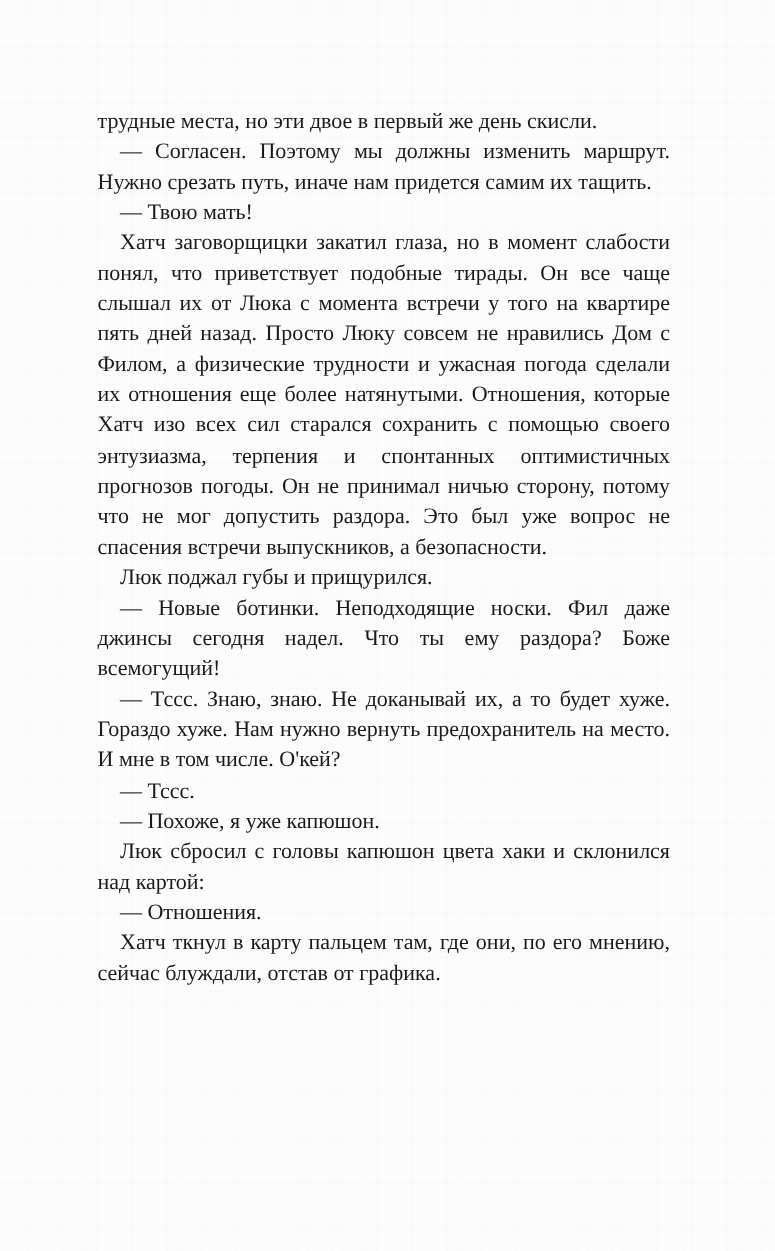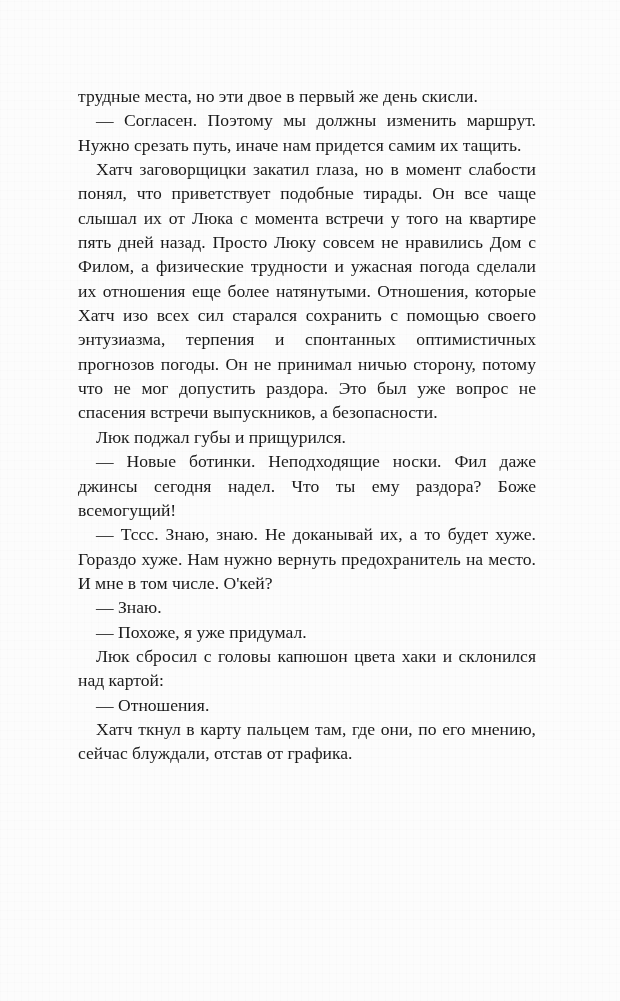--- a/index.html
+++ b/index.html
@@ -107,32 +107,33 @@
 <body style="background: rgb(252, 252, 252); color: rgb(26, 26, 26);">
 
 <div class="page">
 
   <div class="text-column">
 
     <p class="para no-indent">трудные места, но эти двое в первый же день скисли.</p>
 
     <p class="para indent">— Согласен. Поэтому мы должны изменить маршрут. Нужно срезать путь, иначе нам придется самим их тащить.</p>
 
+    <p class="para indent">— Твою мать!</p>
 
     <p class="para indent">Хатч заговорщицки закатил глаза, но в момент слабости понял, что приветствует подобные тирады. Он все чаще слышал их от Люка с момента встречи у того на квартире пять дней назад. Просто Люку совсем не нравились Дом с Филом, а физические трудности и ужасная погода сделали их отношения еще более натянутыми. Отношения, которые Хатч изо всех сил старался сохранить с помощью своего энтузиазма, терпения и спонтанных оптимистичных прогнозов погоды. Он не принимал ничью сторону, потому что не мог допустить раздора. Это был уже вопрос не спасения встречи выпускников, а безопасности.</p>
 
     <p class="para indent">Люк поджал губы и прищурился.</p>
 
     <p class="para indent">— Новые ботинки. Неподходящие носки. Фил даже джинсы сегодня надел. Что ты ему раздора? Боже всемогущий!</p>
 
     <p class="para indent">— Тссс. Знаю, знаю. Не доканывай их, а то будет хуже. Гораздо хуже. Нам нужно вернуть предохранитель на место. И мне в том числе. О'кей?</p>
 
-    <p class="para indent">— Знаю.</p>
+    <p class="para indent">— Тссс.</p>
 
-    <p class="para indent">— Похоже, я уже придумал.</p>
+    <p class="para indent">— Похоже, я уже капюшон.</p>
 
     <p class="para indent">Люк сбросил с головы капюшон цвета хаки и склонился над картой:</p>
 
     <p class="para indent">— Отношения.</p>
 
     <p class="para indent">Хатч ткнул в карту пальцем там, где они, по его мнению, сейчас блуждали, отстав от графика.</p>
 
   </div>
 
 

